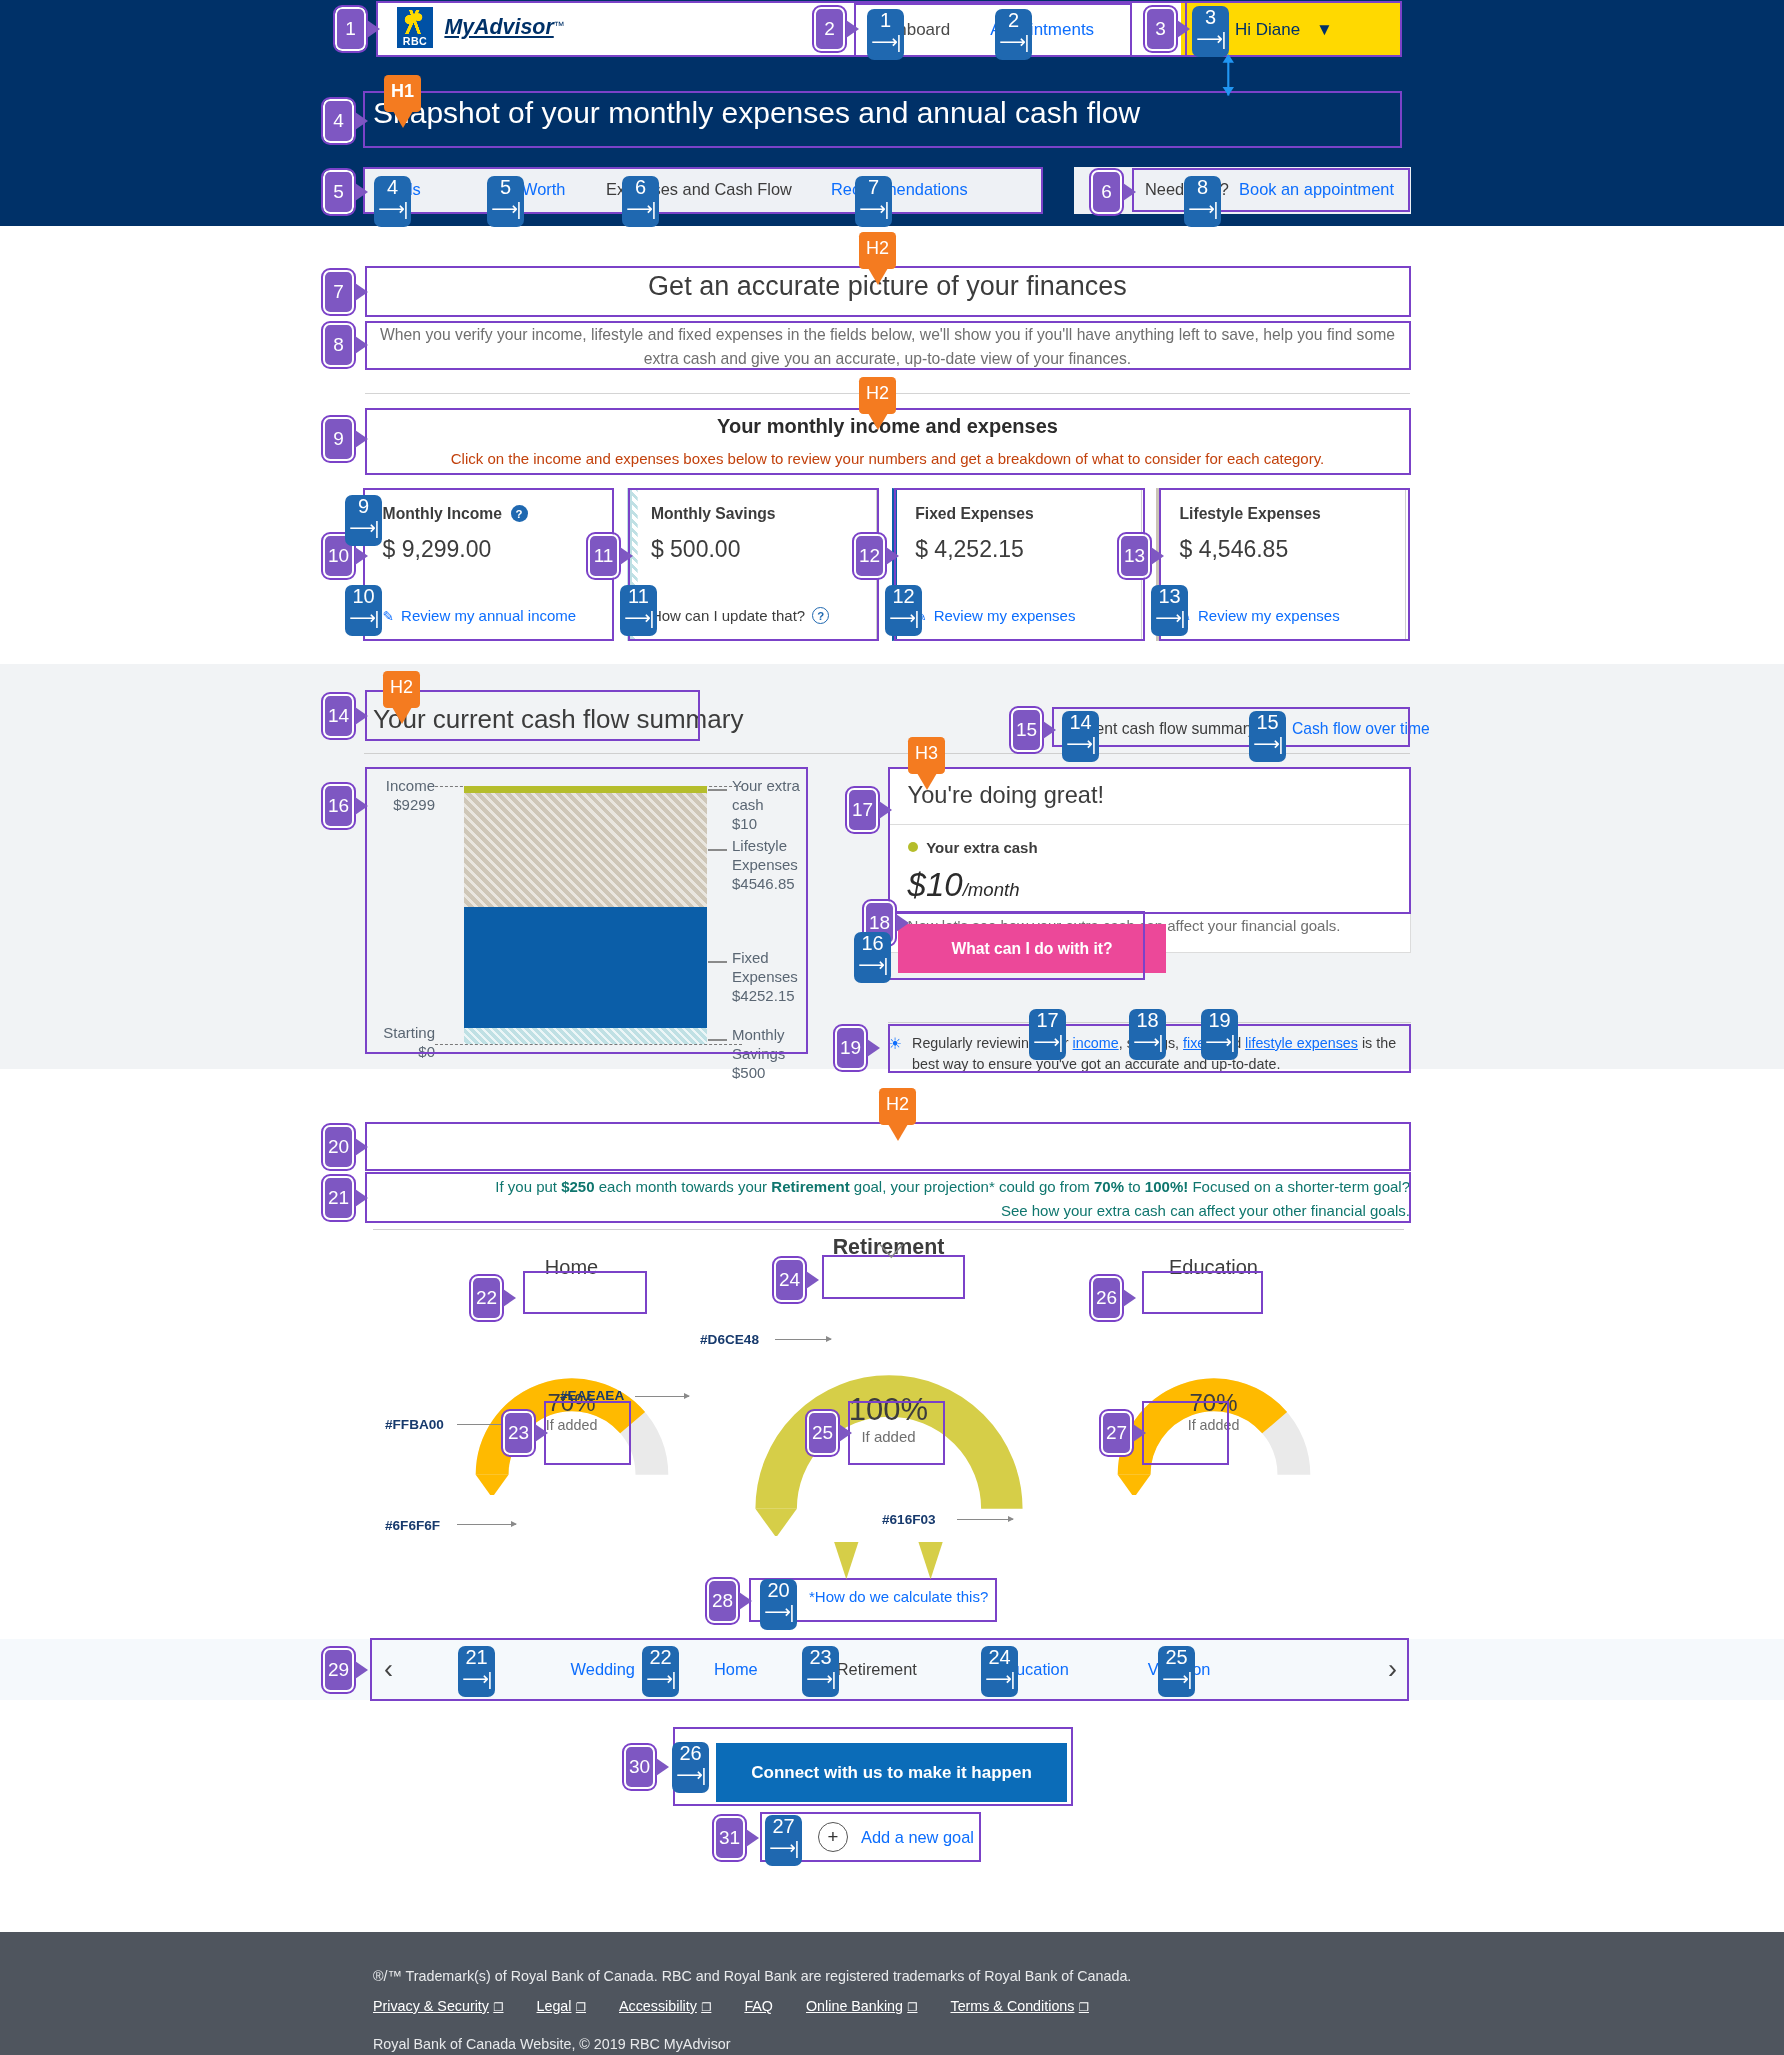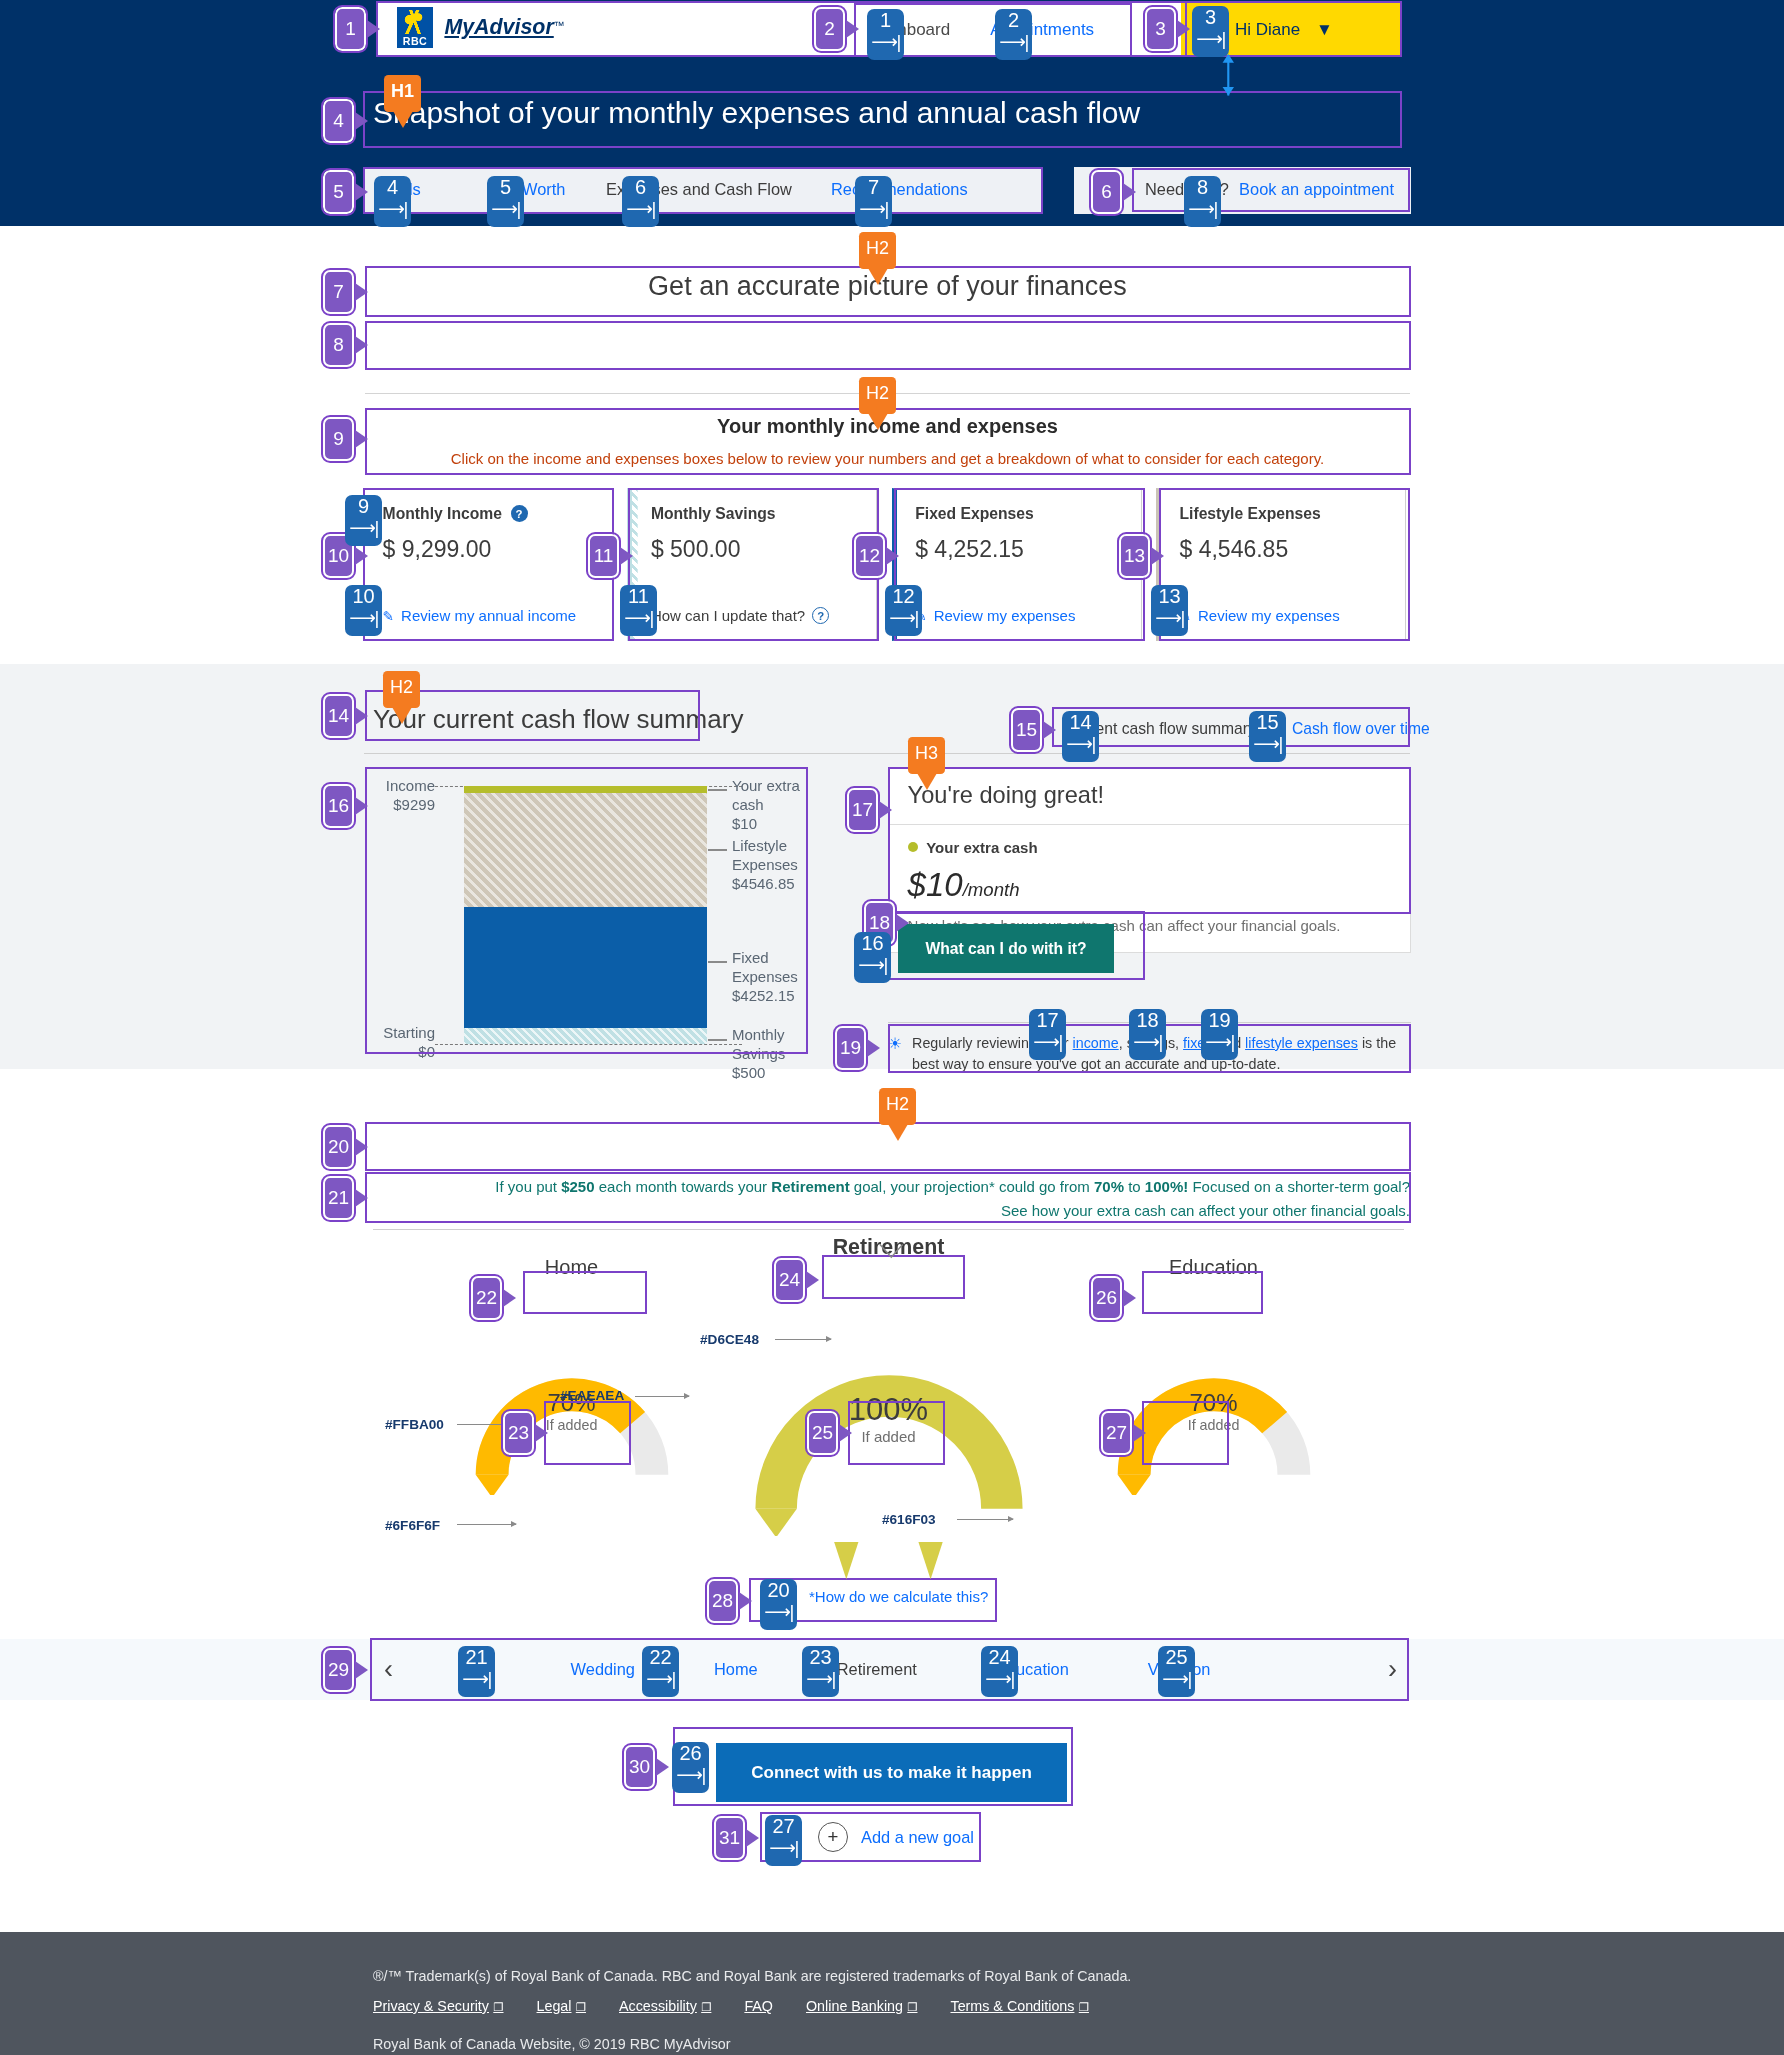--- a/index.html
+++ b/index.html
@@ -153,21 +153,21 @@
   .tick { position:absolute; width: 18.6px; height:2.1px; background:#8a8a8a; }
 
   .rcard { position:absolute; left: 888px; top: 767px; width: 523px; background:#fff; border:0.7px solid #dcdcdc; }
   .rcard-h { padding: 14.3px 18.6px; font-size: 23.6px; color:#3c3c3c; font-weight:300; border-bottom:0.7px solid #dcdcdc;}
   .rcard-b { padding: 14.3px 18.6px 18.6px; }
   .legend { display:flex; align-items:center; gap:8.6px; font-size:15px; font-weight:bold; color:#3c3c3c;}
   .dot { width:10px;height:10px;border-radius:50%; background:#b5bd2b; }
   .bigamt { font-size: 33px; color:#2b2b2b; font-weight:300; margin-top: 10px; font-style: italic;}
   .bigamt small { font-size: 18.6px; }
   .rcard-sub { font-size: 15px; color:#6f6f6f; margin-top: 13px; }
-  .cta { position:absolute; left: 898px; top: 924px; width: 216px; height: 49px; background:#0f766e;
+  .cta { position:absolute; left: 898px; top: 924px; width: 268px; height: 49px; background:#ec4899;
          color:#fff; font-size:15.7px; font-weight:bold; display:flex; align-items:center; justify-content:center;
          border:none; cursor:pointer; }
   .tipwrap { position:absolute; left: 888px; top: 1022px; width: 523px; }
   .tiprule { width: 523px; height: 0.7px; background:#cfcfcf; margin-bottom: 10px;}
   .tip { display:flex; gap: 10px; font-size: 14.3px; color:#3c3c3c; line-height: 21.4px; }
   .tip a { color:#0d6efd; }
   .bulb { color:#0d6efd; font-size: 15.7px; }
 
   
   .h2d { position:absolute; left: 365px; top: 1126px; width: 1045px; text-align:center; font-size:26px; color:#3c3c3c; font-weight:300;}
@@ -249,20 +249,21 @@
     <a href="#" class="sn-item">Net Worth</a>
     <a href="#" class="sn-item sn-active" style="width:225px">Expenses and Cash Flow</a>
     <a href="#" class="sn-item" style="width:186px">Recommendations</a>
   </div>
   <div class="needhelp">
     <span>Need help?</span>
     <a href="#">Book an appointment</a>
   </div>
 
   <div class="sec-title h2a">Get an accurate picture of your finances</div>
+  <div class="para1">When you verify your income, lifestyle and fixed expenses in the fields below, we'll show you if you'll have anything left to save, help you find some extra cash and give you an accurate, up-to-date view of your finances.</div>
   <div class="rule1"></div>
   <div class="h2b">Your monthly income and expenses</div>
   <div class="para2">Click on the income and expenses boxes below to review your numbers and get a breakdown of what to consider for each category.</div>
 
   <div class="cards">
     <div class="card">
       <div class="card-title">
         <span>Monthly Income</span>
         <span class="qmark">?</span>
       </div>

